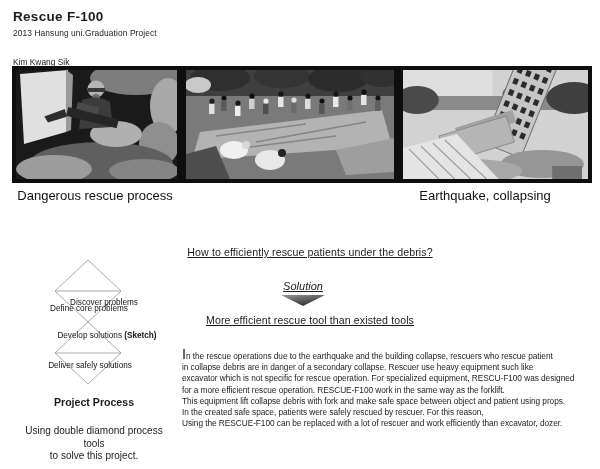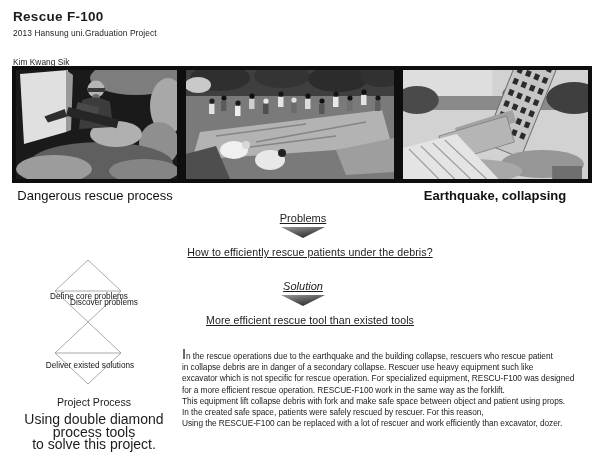--- a/index.html
+++ b/index.html
@@ -13,43 +13,43 @@
   .author{font-size:8.4px;margin-top:19px;}
 
   
   .photo-strip{position:absolute;left:12px;top:66px;width:580px;height:117px;
                background:#0e0e0e;display:flex;gap:9px;padding:4px;box-sizing:border-box;}
   .photo{height:100%;overflow:hidden;background:#222;}
   .photo svg{display:block;width:100%;height:100%;}
   .ph1{flex:0 0 161px;} .ph2{flex:0 0 208px;} .ph3{flex:1 1 auto;}
 
   .caption{position:absolute;top:188px;font-size:13px;text-align:center;color:#111;}
-  .cap1{left:5px;width:180px;} .cap2{left:190px;width:200px;} .cap3{left:395px;width:200px;font-weight:bold;}
+  .cap1{left:5px;width:180px;} .cap2{left:190px;width:200px;} .cap3{left:385px;width:200px;}
 
   
   .step-head{position:absolute;left:258px;width:90px;text-align:center;}
   .step-head .lbl{font-size:11px;text-decoration:underline;display:block;}
   .step-head svg{display:block;margin:3px auto 0 auto;}
   .prob{top:212px;} .sol{top:280px;font-style:italic;}
 
   .big-line{position:absolute;left:110px;width:400px;text-align:center;
             font-size:10.6px;text-decoration:underline;letter-spacing:.1px;}
   .q-line{top:246px;} .s-line{top:314px;}
 
   
   .diamond-svg{position:absolute;left:50px;top:252px;}
   .step-label{position:absolute;font-size:8.2px;text-align:center;color:#151515;white-space:nowrap;}
   .st1{left:34px;top:270px;width:140px;margin-top:28px;}
-  .st2{left:19px;top:292px;width:140px;}
+  .st2{left:19px;top:304px;width:140px;}
   .st3{left:37px;top:331px;width:140px;}
   .st4{left:20px;top:361px;width:140px;}
 
   .process-caption{position:absolute;left:14px;top:396px;width:160px;text-align:center;}
-  .process-caption .pt{font-size:10.6px;font-weight:normal;}
-  .process-caption .pd{font-size:14px;margin-top:5px;line-height:12.5px;white-space:pre-line;}
+  .process-caption .pt{font-size:10.6px;font-weight:bold;}
+  .process-caption .pd{font-size:10px;margin-top:17px;line-height:12.5px;white-space:pre-line;}
 
   
   .body-text{position:absolute;left:182px;top:349px;width:430px;
              font-size:8.3px;line-height:11.2px;white-space:pre-line;color:#222;letter-spacing:-0.05px;}
   .dropcap{font-size:14.5px;}
 </style>
 </head>
 <body>
 
 <div class="page">
@@ -183,32 +183,20 @@
         <rect x="150" y="96" width="30" height="13" fill="#6f6f6f"></rect>
         <polygon points="0,78 54,64 96,109 0,109" fill="#e4e4e4"></polygon>
         <path d="M6,79 L36,109 M18,76 L52,109 M30,73 L68,109 M42,70 L84,109" stroke="#9f9f9f" stroke-width="1.2" fill="none"></path>
       </svg>
     </div>
   </div>
 
   <div class="caption cap1">Dangerous rescue process</div>
   <div class="caption cap3">Earthquake, collapsing</div>
 
-  <div class="step-head prob">
-    <span class="lbl">Problems</span>
-    <svg width="44" height="11" viewBox="0 0 44 11">
-      <defs>
-        <linearGradient id="ag1" x1="0" y1="0" x2="0.6" y2="1">
-          <stop offset="0" stop-color="#979797"></stop>
-            <stop offset="1" stop-color="#2e2e2e"></stop>
-        </linearGradient>
-      </defs>
-      <polygon points="0,0 44,0 22,11" fill="url(#ag1)"></polygon>
-    </svg>
-  </div>
   <div class="big-line q-line">How to efficiently rescue patients under the debris?</div>
 
   <div class="step-head sol">
     <span class="lbl">Solution</span>
     <svg width="44" height="11" viewBox="0 0 44 11">
       <defs>
         <linearGradient id="ag2" x1="0" y1="0" x2="0.6" y2="1">
           <stop offset="0" stop-color="#979797"></stop>
             <stop offset="1" stop-color="#2e2e2e"></stop>
         </linearGradient>
@@ -221,21 +209,22 @@
   <svg class="diamond-svg" width="80" height="140" viewBox="0 0 80 140">
     <g fill="none" stroke="#a0a0a0" stroke-width="0.9">
       <polygon points="38,8 71,39 38,70 5,39"></polygon>
       <line x1="5" y1="39" x2="71" y2="39"></line>
       <polygon points="38,70 71,101 38,132 5,101"></polygon>
       <line x1="5" y1="101" x2="71" y2="101"></line>
     </g>
   </svg>
   <div class="step-label st1">Discover problems</div>
   <div class="step-label st2">Define core problems</div>
-  <div class="step-label st4">Deliver existed solutions</div>
+  <div class="step-label st3"><span>Develop solutions </span><b>(Sketch)</b></div>
+  <div class="step-label st4">Deliver safely solutions</div>
 
   <div class="process-caption">
     <div class="pt">Project Process</div>
     <div class="pd">Using double diamond process tools
 to solve this project.</div>
   </div>
 
   <div class="body-text"><span class="dropcap">I</span><span>n the rescue operations due to the earthquake and the building collapse, rescuers who rescue patient
 in collapse debris are in danger of a secondary collapse. Rescuer use heavy equipment such like
 excavator which is not specific for rescue operation. For specialized equipment, RESCU-F100 was designed

